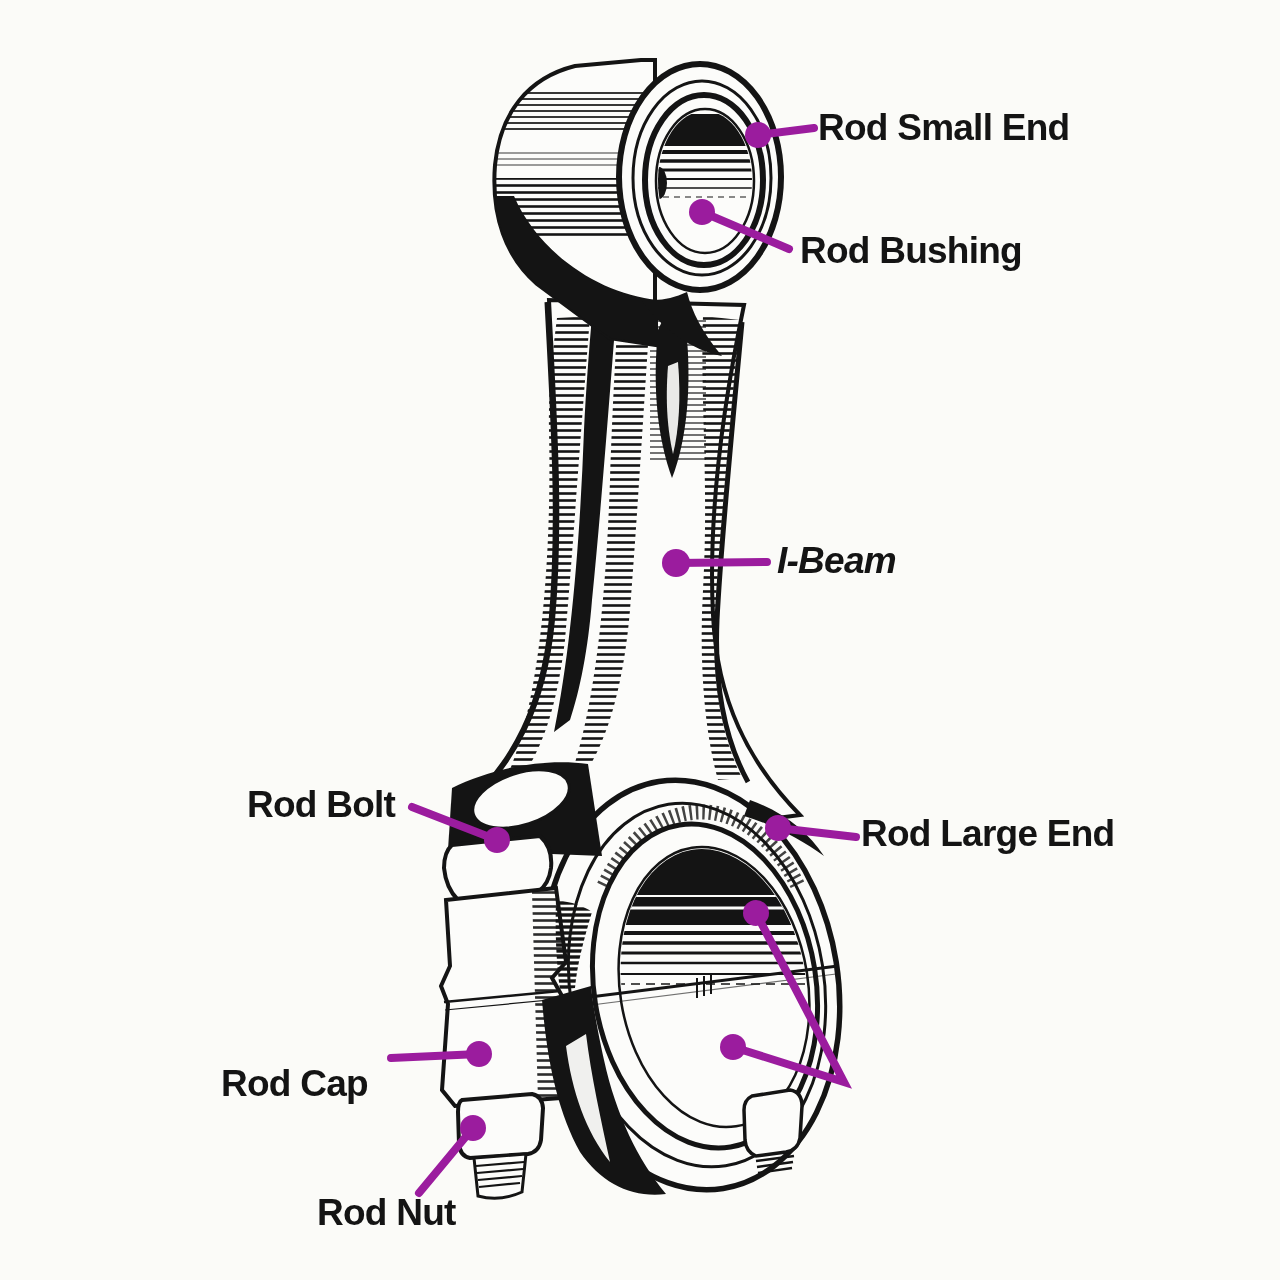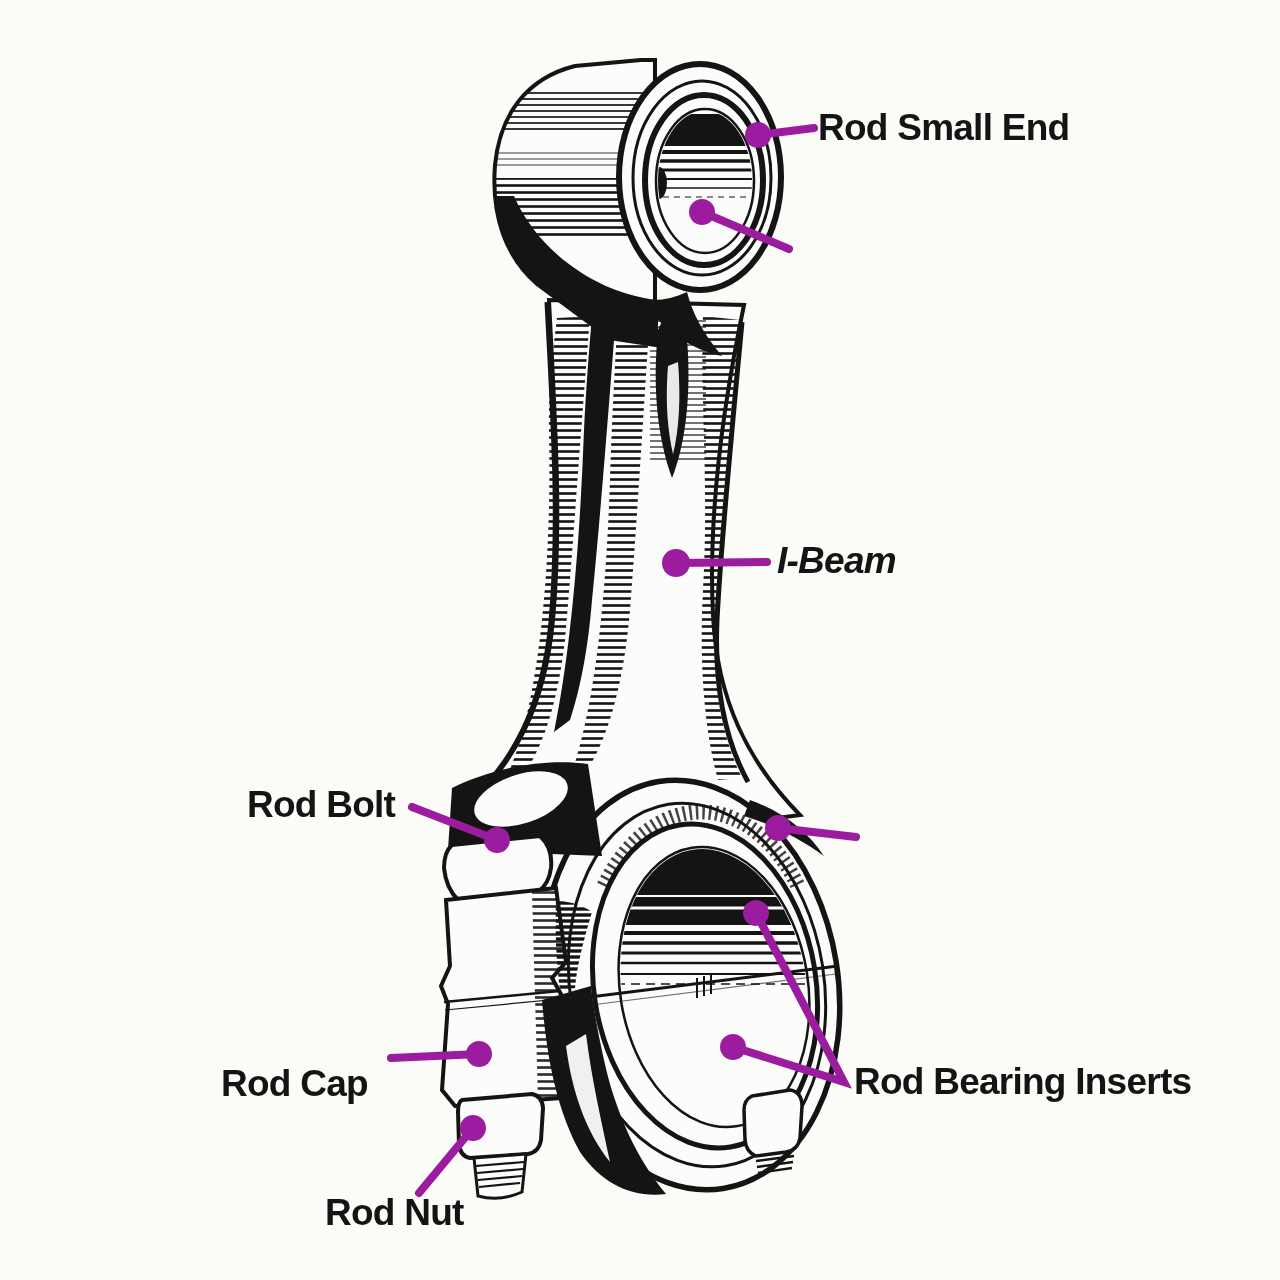--- a/index.html
+++ b/index.html
@@ -31,21 +31,21 @@
     white-space:nowrap;
     line-height:1;
   }
   .lbl-rod-small-end      {left:818px; top:128px;}
   .lbl-rod-bushing        {left:800px; top:251px;}
   .lbl-i-beam             {left:777px; top:561px;font-style:italic;}
   .lbl-rod-bolt           {left:247px; top:805px;}
   .lbl-rod-large-end      {left:861px; top:834px;}
   .lbl-rod-cap            {left:221px; top:1084px;}
   .lbl-rod-bearing-inserts{left:854px; top:1082px;}
-  .lbl-rod-nut            {left:317px; top:1213px;margin-left:8px;}
+  .lbl-rod-nut            {left:317px; top:1213px;}
 
   .accent-stroke{stroke:var(--accent);}
   .accent-fill{fill:var(--accent);}
 </style>
 </head>
 <body>
 
 <div class="stage">
 
   <svg class="figure" width="1280" height="1280" viewBox="0 0 1280 1280">
@@ -221,18 +221,19 @@
       <path class="accent-stroke" d="M 756,913 L 844,1082 L 733,1047" stroke-width="8" stroke-linejoin="miter"></path>
       <circle class="accent-fill" cx="756" cy="913" r="13"></circle>
       <circle class="accent-fill" cx="733" cy="1047" r="13"></circle>
 
       <line class="accent-stroke" x1="419" y1="1193" x2="473" y2="1128" stroke-width="8"></line>
       <circle class="accent-fill" cx="473" cy="1128" r="13"></circle>
     </g>
   </svg>
 
   <div class="callout-label lbl-rod-small-end">Rod Small End</div>
+  <div class="callout-label lbl-rod-bushing">Rod Bushing</div>
   <div class="callout-label lbl-i-beam">I-Beam</div>
   <div class="callout-label lbl-rod-bolt">Rod Bolt</div>
+  <div class="callout-label lbl-rod-large-end">Rod Large End</div>
   <div class="callout-label lbl-rod-cap">Rod Cap</div>
-  <div class="callout-label lbl-rod-bearing-inserts">Rod Bearing Inserts</div>
   <div class="callout-label lbl-rod-nut">Rod Nut</div>
 </div>
 
 </body></html>

